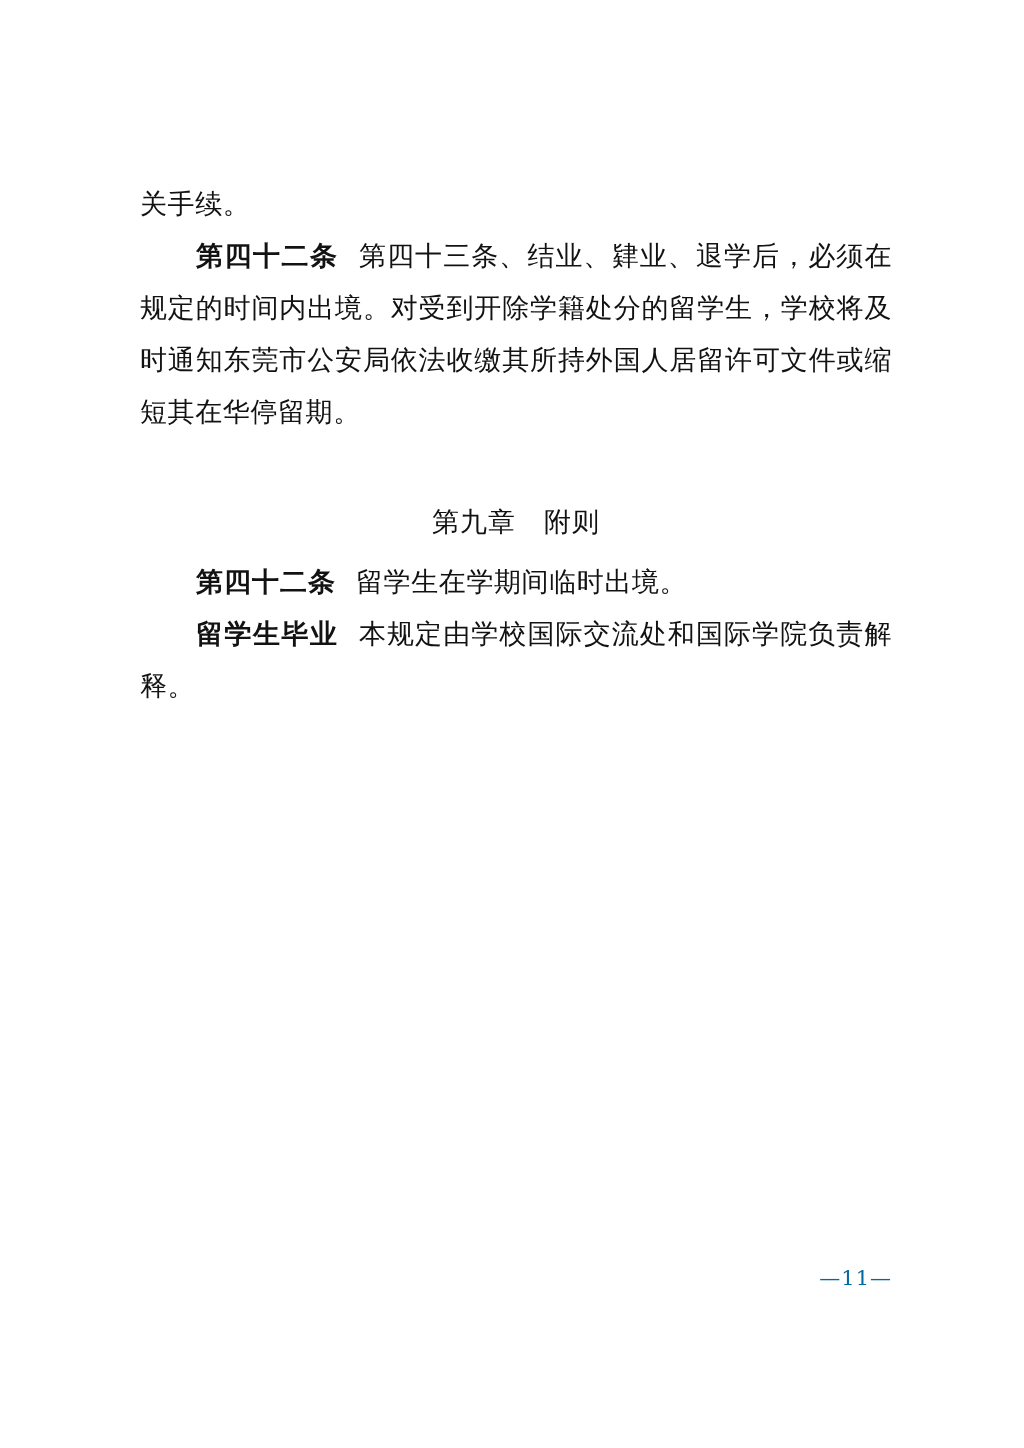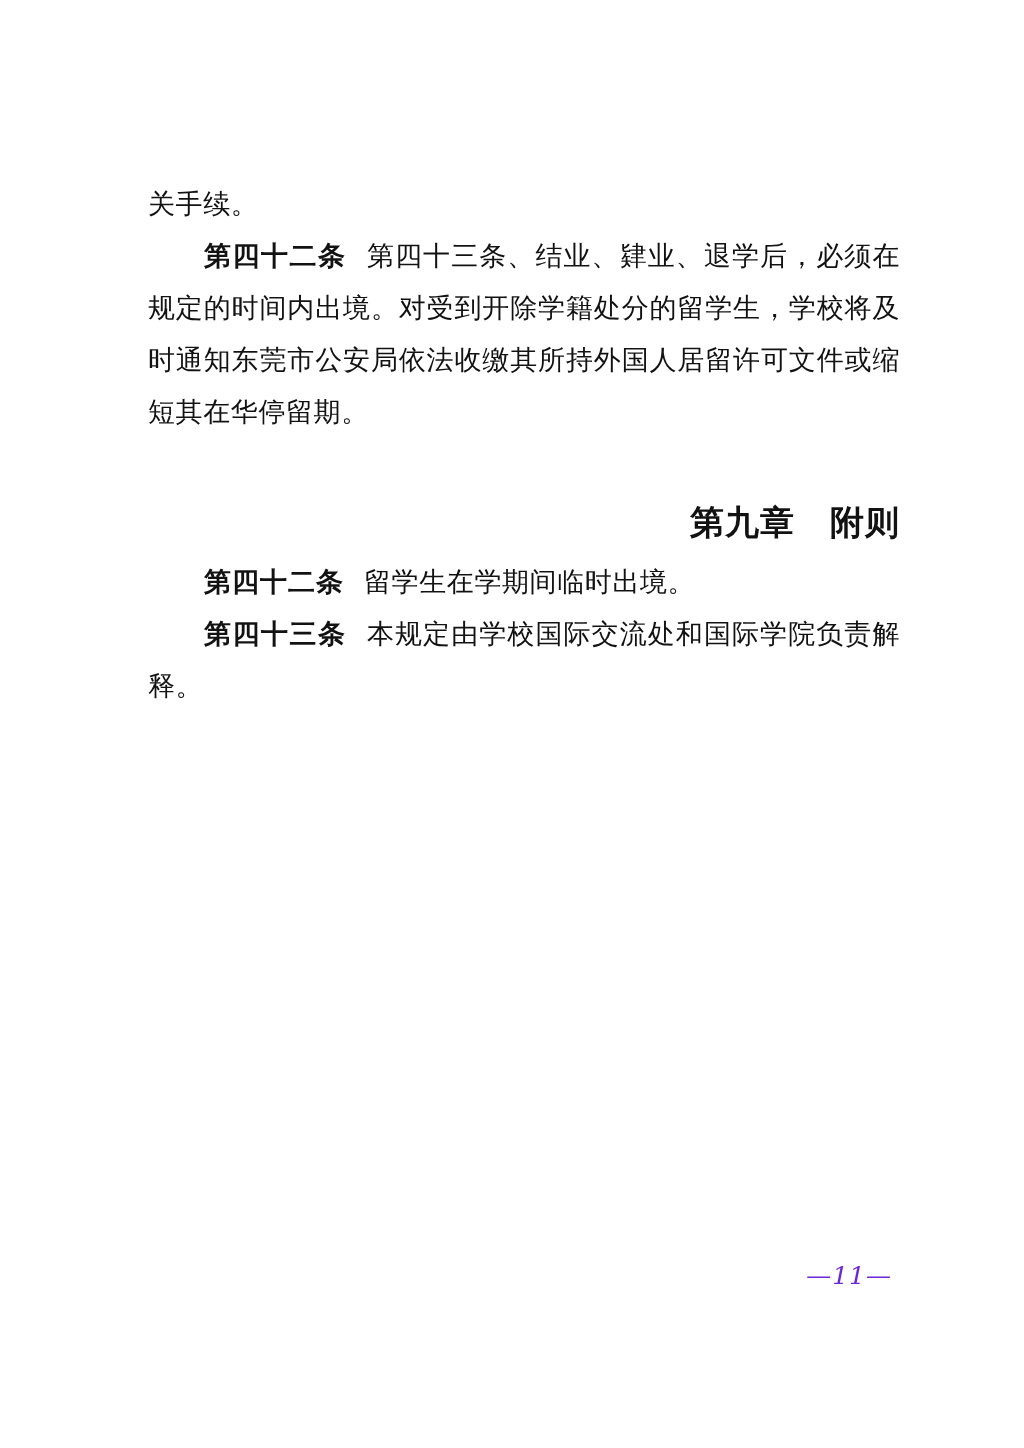--- a/index.html
+++ b/index.html
@@ -12,21 +12,21 @@
     width: 1024px;
     height: 1448px;
     background: #ffffff;
     margin: 0 auto;
     overflow: hidden;
     font-family: "DejaVu Serif", "Liberation Serif", serif;
     color: #1a1a1a;
   }
   .content {
     position: absolute;
-    left: 148px;
+    left: 140px;
     top: 178px;
     width: 752px;
   }
   .para {
     font-size: 27px;
     line-height: 52px;
     text-align: justify;
     text-justify: inter-ideograph;
     letter-spacing: 0.6px;
     margin: 0;
@@ -37,43 +37,42 @@
   }
   .art-label {
     font-weight: bold;
     letter-spacing: 1px;
   }
   .gap-after-label {
     display: inline-block;
     width: 20px;
   }
   .chapter-heading {
-    font-size: 34px;
+    font-size: 27px;
     line-height: 52px;
-    font-weight: bold;
-    text-align: right;
+    font-weight: normal;
+    text-align: center;
     letter-spacing: 1px;
     margin: 0;
     color: #121212;
   }
   .spacer-lg {
     height: 58px;
   }
   .spacer-sm {
     height: 8px;
   }
   .page-number {
     position: absolute;
     right: 132px;
     bottom: 158px;
-    font-size: 25px;
+    font-size: 21px;
     letter-spacing: 1px;
-    color: #6d28d9;
+    color: #0369a1;
     font-family: "DejaVu Serif", "Liberation Serif", serif;
-    font-style: italic;
   }
 </style>
 </head>
 <body>
 
 <div class="page">
 
   <div class="content">
 
     <p class="para">关手续。</p>
@@ -82,19 +81,19 @@
     <p class="para indent"><span class="art-label">第四十二条</span><span class="gap-after-label"></span><span>第四十三条、结业、肄业、退学后，必须在规定的时间内出境。对受到开除学籍处分的留学生，学校将及时通知东莞市公安局依法收缴其所持外国人居留许可文件或缩短其在华停留期。</span></p>
 
     <div class="spacer-lg"></div>
 
     <p class="chapter-heading">第九章　附则</p>
 
     <div class="spacer-sm"></div>
 
     <p class="para indent"><span class="art-label">第四十二条</span><span class="gap-after-label"></span><span>留学生在学期间临时出境。</span></p>
 
-    <p class="para indent"><span class="art-label">第四十三条</span><span class="gap-after-label"></span><span>本规定由学校国际交流处和国际学院负责解释。</span></p>
+    <p class="para indent"><span class="art-label">留学生毕业</span><span class="gap-after-label"></span><span>本规定由学校国际交流处和国际学院负责解释。</span></p>
 
   </div>
 
   <div class="page-number">—11—</div>
 
 </div>
 
 </body></html>

